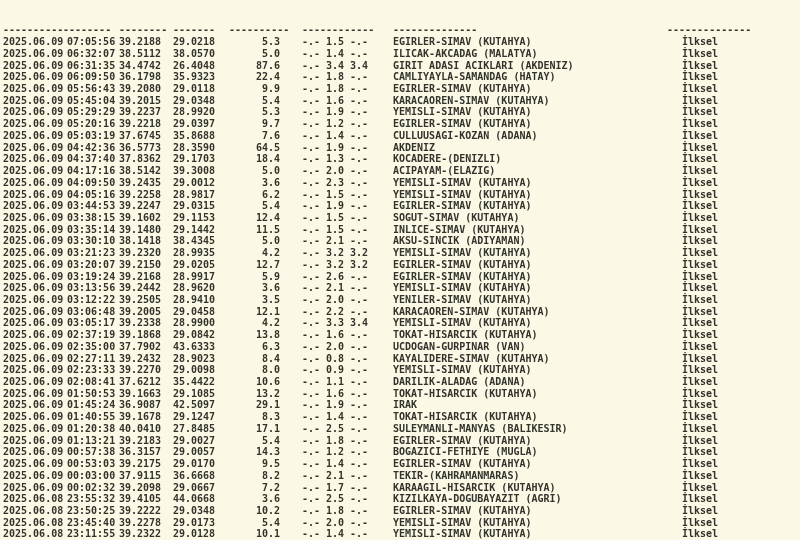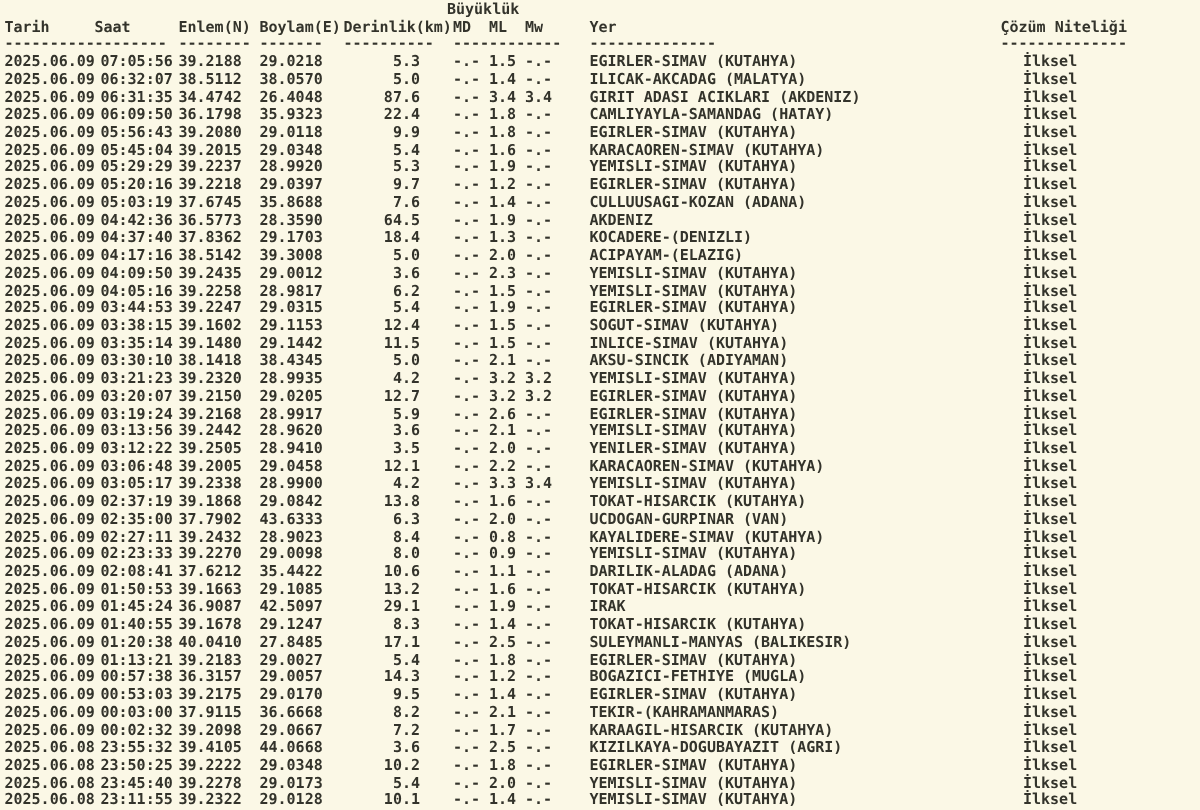--- a/index.html
+++ b/index.html
@@ -36,36 +36,21 @@
     white-space: pre;
     display: inline-block;
   }
   .r { text-align: right; }
 </style>
 </head>
 <body style="background: rgb(251, 248, 230); color: rgb(51, 51, 43);">
 
 <div id="report">
 
-  <div class="line" style="top:1px">
-    <span class="cell" style="left:298px">Büyüklük</span>
-  </div>
 
-  <div class="line" style="top:12.7px">
-    <span class="cell" style="left:3px">Tarih</span>
-    <span class="cell" style="left:63px">Saat</span>
-    <span class="cell" style="left:119px">Enlem(N)</span>
-    <span class="cell" style="left:173px">Boylam(E)</span>
-    <span class="cell" style="left:229px">Derinlik(km)</span>
-    <span class="cell" style="left:302px">MD</span>
-    <span class="cell" style="left:326px">ML</span>
-    <span class="cell" style="left:350px">Mw</span>
-    <span class="cell" style="left:393px">Yer</span>
-    <span class="cell" style="left:667px">Çözüm Niteliği</span>
-  </div>
 
   <div class="line" style="top:24.4px">
     <span class="cell" style="left:3px">----------</span>
     <span class="cell" style="left:63px">--------</span>
     <span class="cell" style="left:119px">--------</span>
     <span class="cell" style="left:173px">-------</span>
     <span class="cell" style="left:229px">----------</span>
     <span class="cell" style="left:302px">------------</span>
     <span class="cell" style="left:393px">--------------</span>
     <span class="cell" style="left:667px">--------------</span>

